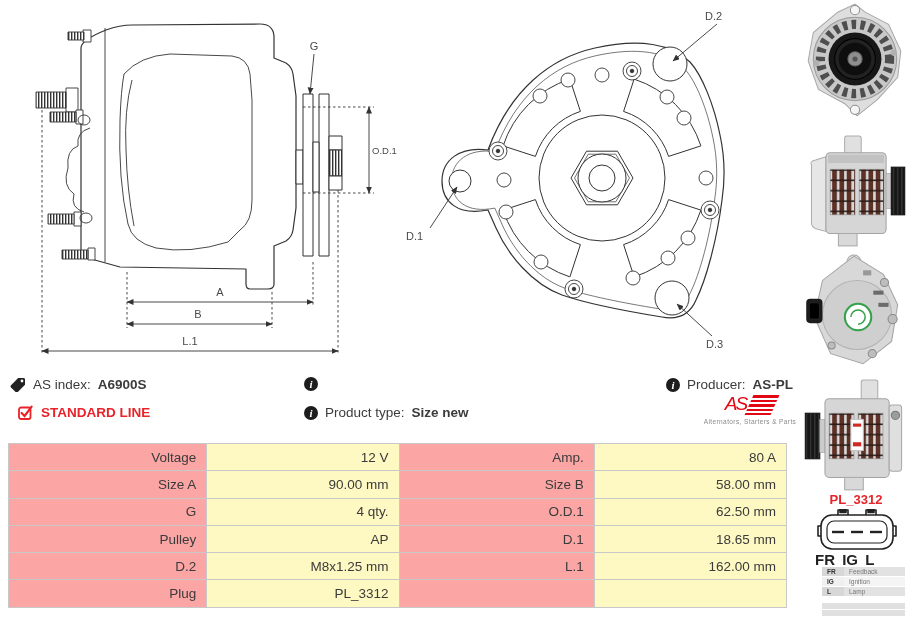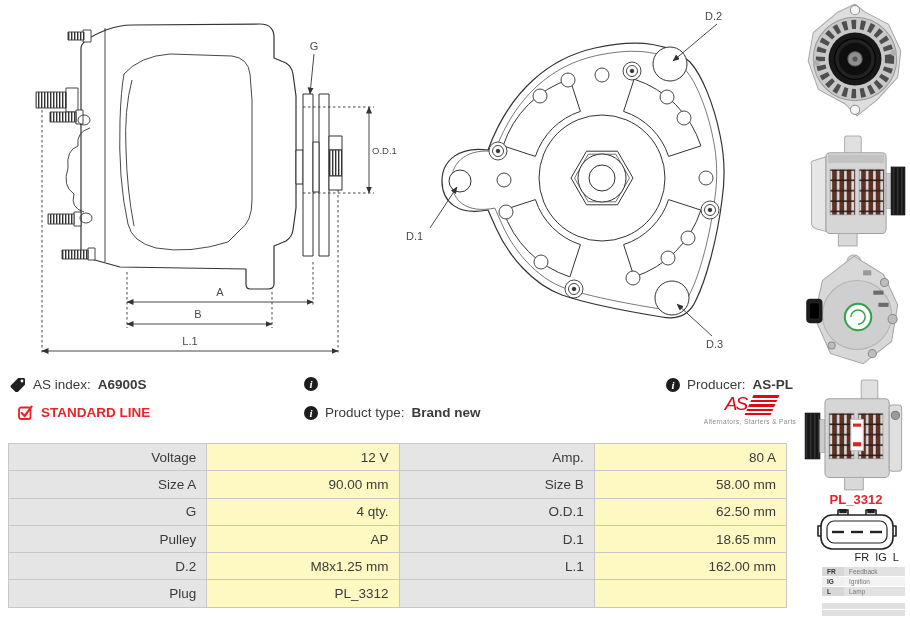--- a/index.html
+++ b/index.html
@@ -31,29 +31,29 @@
   .as-logo-stripes { width:26px; height:20px; margin-left:3px; margin-top:2px;
                      transform:skewX(-24deg);
                      background:repeating-linear-gradient(#e30613 0 2.6px, #ffffff 2.6px 4.6px); }
   .as-logo-tagline { font-size:6.5px; color:#8a8a8a; letter-spacing:.4px; margin-top:1px; }
 
   
   table.spec { position:absolute; left:8px; top:443px; width:779px;
                border-collapse:collapse; table-layout:fixed; }
   table.spec td { border:1px solid #c8c8c8; height:27.3px; font-size:13.5px;
                   text-align:right; padding-right:10px; color:#3b3b3b; }
-  table.spec td.lab { background:#e5e5e5; }
+  table.spec td.lab { background:#fca5a5; }
   table.spec td.val { background:#fef9c3; }
 
   
   .plug-name { position:absolute; left:806px; top:492px; width:100px; text-align:center;
                font-size:13px; font-weight:700; color:#e8232a; }
   .plug-svg { position:absolute; left:817px; top:509px; }
-  .plug-pins { position:absolute; left:815px; top:551px; width:84px; text-align:right;
-               font-size:11px; font-weight:400; color:#222; word-spacing:3px; }
+  .plug-pins { position:absolute; left:815px; top:551px; width:84px; text-align:left;
+               font-size:15px; font-weight:700; color:#222; word-spacing:3px; }
   .legend { position:absolute; left:822px; top:567px; width:83px; }
   .legend-row { display:flex; height:10px; line-height:10px; border-bottom:1px solid #fff; }
   .legend-code { width:22px; font-size:6.5px; font-weight:700; color:#333; padding-left:5px; }
   .legend-desc { flex:1; font-size:6.5px; color:#777; padding-left:5px; }
   .legend-row.odd  .legend-code { background:#d7d7d7; } .legend-row.odd  .legend-desc { background:#e2e2e2; }
   .legend-row.even .legend-code { background:#f0f0f0; } .legend-row.even .legend-desc { background:#f4f4f4; }
   .legend-empty { height:7px; background:#e0e0e0; border-bottom:1px solid #fff; }
   .legend-gap { height:6px; }
 </style>
 </head>
@@ -302,21 +302,21 @@
     <svg width="16" height="15" viewBox="0 0 16 15">
       <rect x="1" y="2.5" width="11.5" height="11.5" rx="2" fill="#fff" stroke="#e8232a" stroke-width="1.8"></rect>
       <path d="M 3.6,8 L 6.6,11 L 13.6,1.6" fill="none" stroke="#e8232a" stroke-width="2.2" stroke-linecap="round"></path>
     </svg>
     <span class="red">STANDARD LINE</span>
   </div>
 
   <div class="info-item" style="left:304px;top:405px">
     <span class="info-icon">i</span>
     <span>Product type:</span>
-    <b>Brand new</b>
+    <b>Size new</b>
   </div>
 
   <div class="as-logo">
     <div class="as-logo-row">
       <span class="as-logo-text">AS</span>
       <span class="as-logo-stripes"></span>
     </div>
     <div class="as-logo-tagline">Alternators, Starters &amp; Parts</div>
   </div>
 

